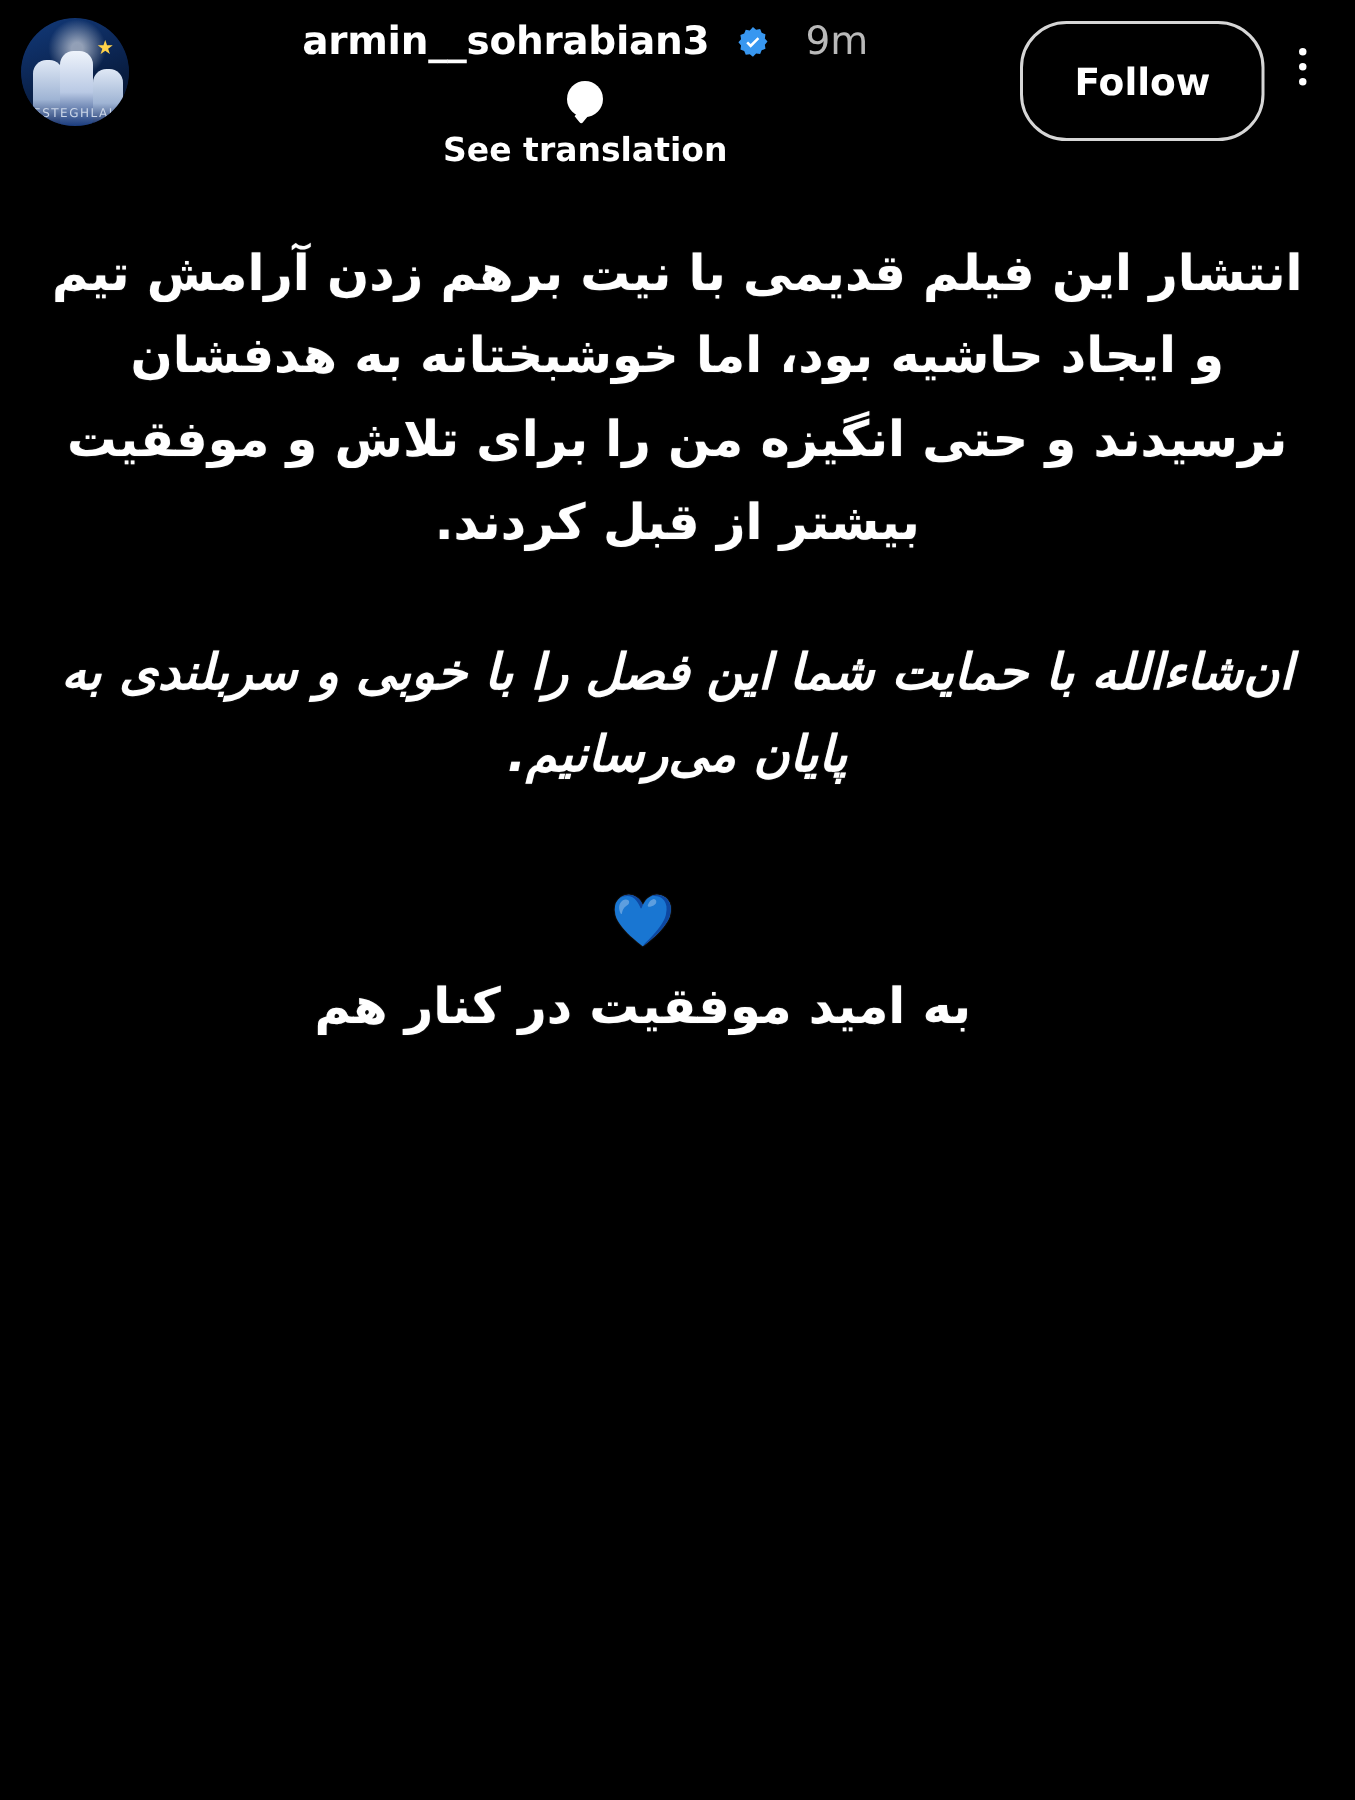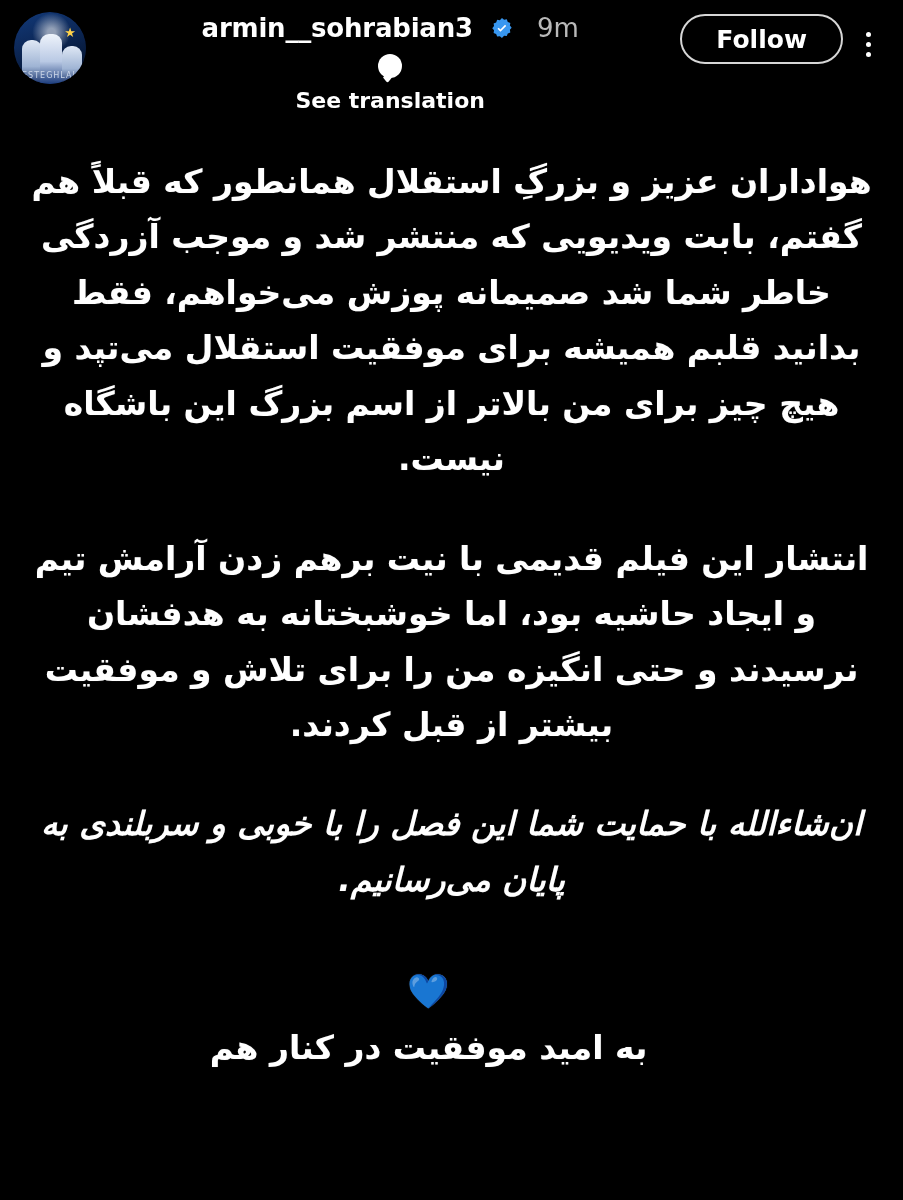--- a/index.html
+++ b/index.html
@@ -143,21 +143,21 @@
   .translate-label {
     font-size: 22px;
     font-weight: 700;
     color: #ffffff;
   }
 
   .follow-btn {
     flex: 0 0 auto;
     margin-top: 6px;
     margin-right: 4px;
-    height: 50px;
+    height: 80px;
     padding: 0 34px;
     border: 2px solid #d6d6d6;
     border-radius: 31px;
     background: transparent;
     color: #ffffff;
     font-size: 25px;
     font-weight: 700;
     font-family: "DejaVu Sans", "Liberation Sans", sans-serif;
     cursor: pointer;
     display: flex;
@@ -245,20 +245,19 @@
   <button class="follow-btn">Follow</button>
 
   <div class="more-btn">
     <span></span>
       <span></span>
       <span></span>
   </div>
 </div>
 
 <div class="story-body">
-  <p class="para p1">هواداران عزیز و بزرگِ استقلال همانطور که قبلاً هم گفتم، بابت ویدیویی که منتشر شد و موجب آزردگی خاطر شما شد صمیمانه پوزش می‌خواهم، فقط بدانید قلبم همیشه برای موفقیت استقلال می‌تپد و هیچ چیز برای من بالاتر از اسم بزرگ این باشگاه نیست.</p>
   <p class="para p2">انتشار این فیلم قدیمی با نیت برهم زدن آرامش تیم و ایجاد حاشیه بود، اما خوشبختانه به هدفشان نرسیدند و حتی انگیزه من را برای تلاش و موفقیت بیشتر از قبل کردند.</p>
   <p class="para p3">ان‌شاءالله با حمایت شما این فصل را با خوبی و سربلندی به پایان می‌رسانیم.</p>
   <p class="para p4">
     <span class="heart">💙</span>
     <span>به امید موفقیت در کنار هم</span>
   </p>
 </div>
 
 </body></html>

